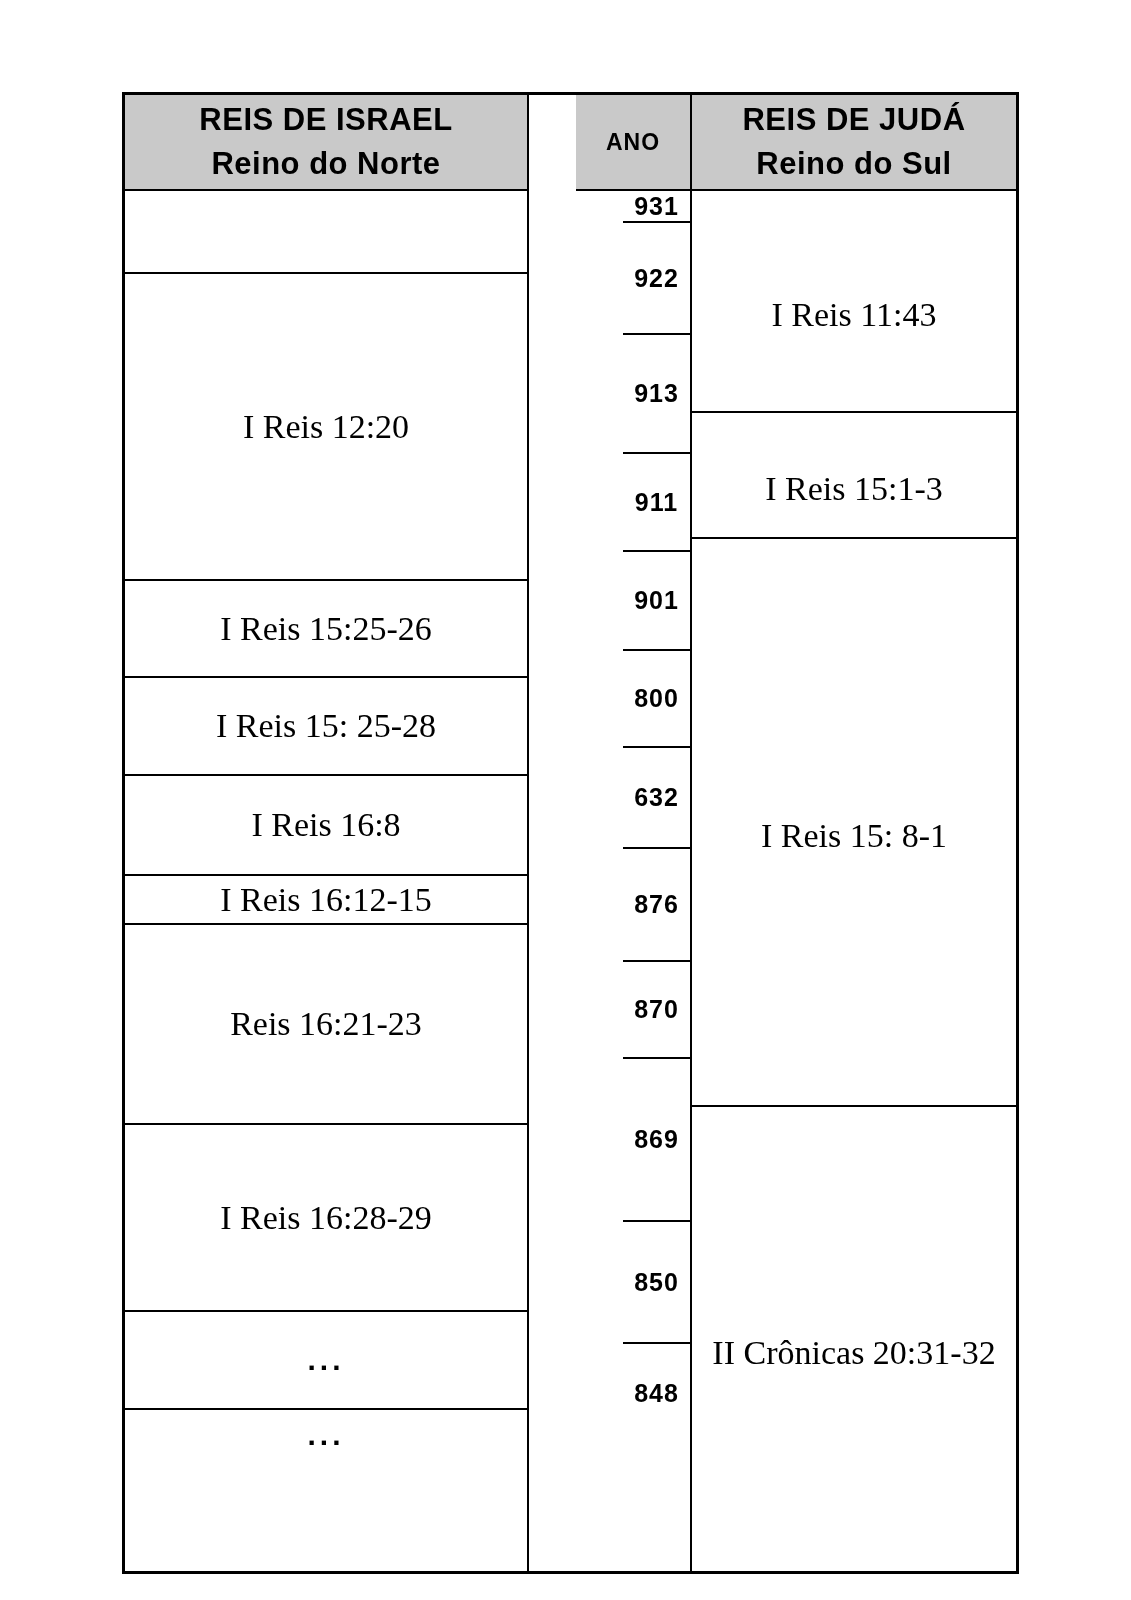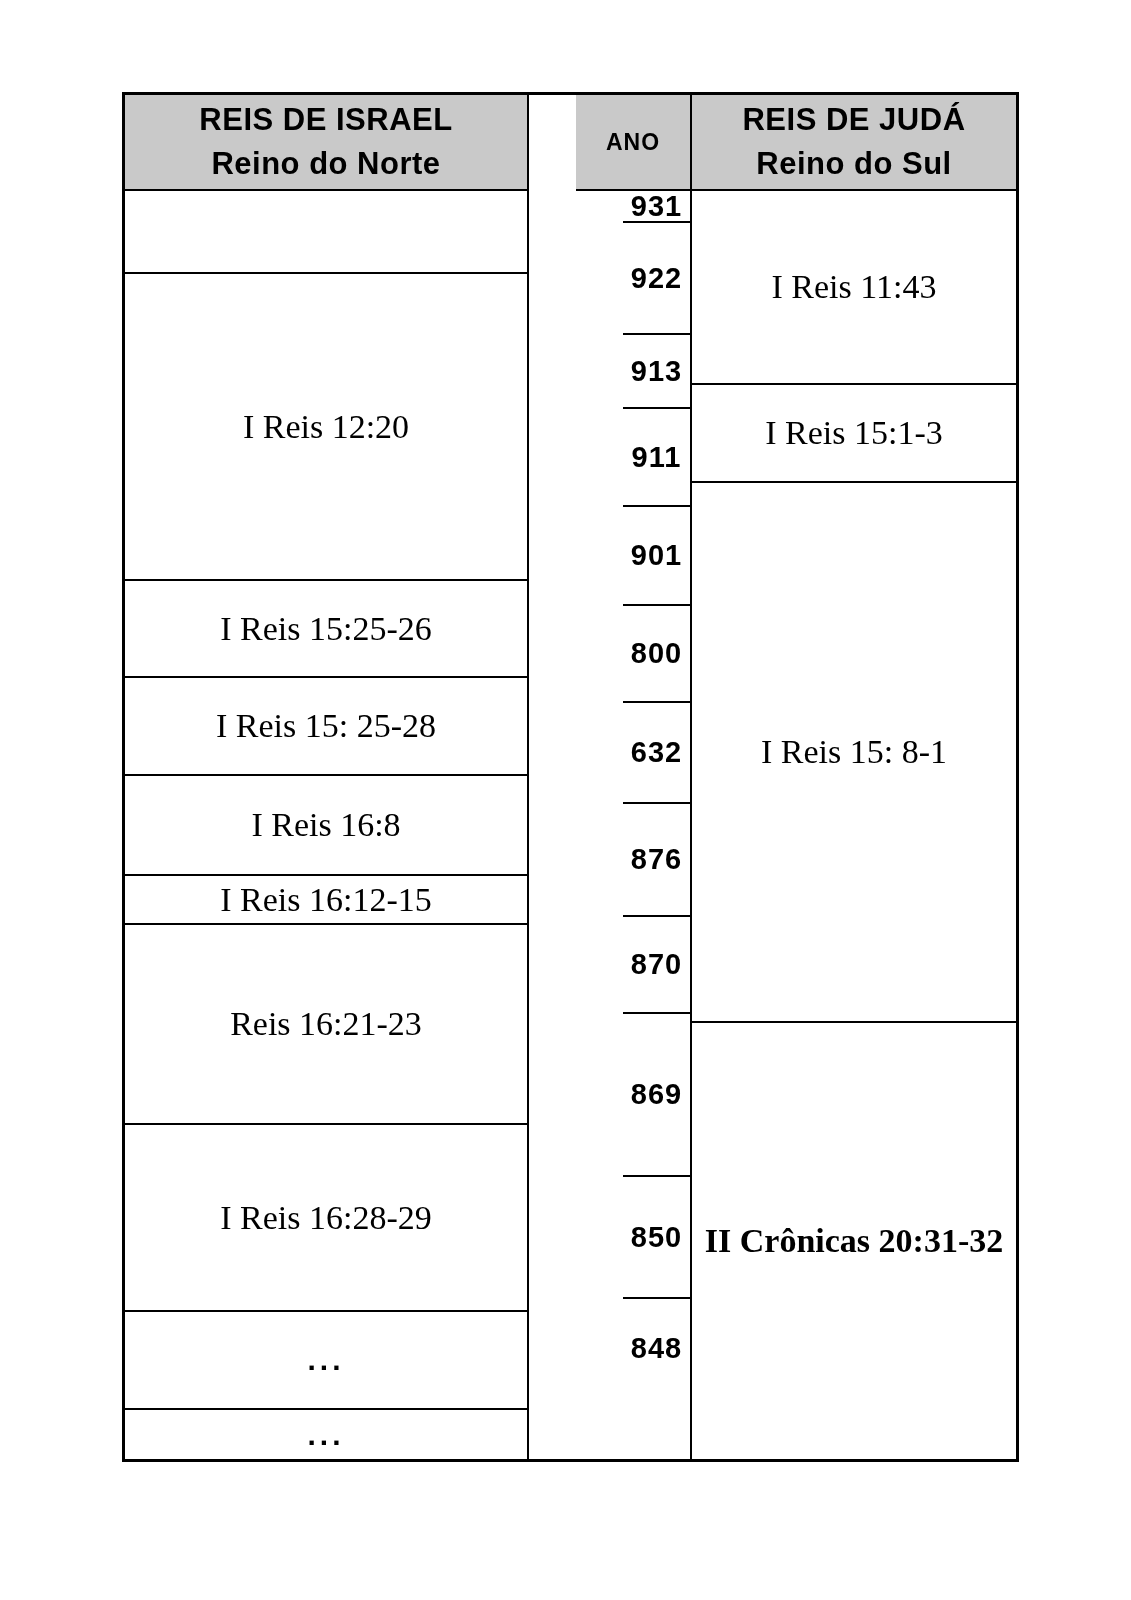--- a/index.html
+++ b/index.html
@@ -25,50 +25,50 @@
     flex-direction: column;
   }
   .col-israel { width: 402px; }
   .col-ano {
     width: 165px;
     border-left: 2px solid #000;
     border-right: 2px solid #000;
     box-sizing: border-box;
     padding-left: 47px;
   }
-  .col-juda { width: 324px; }
+  .col-juda { width: 324px; gap: 28px; }
   .cell {
     box-sizing: border-box;
     border-bottom: 2px solid #000;
     display: flex;
     align-items: center;
     justify-content: center;
     text-align: center;
     flex: 0 0 auto;
   }
-  .cell:last-child { border-bottom: none; font-weight: bold; }
+  .cell:last-child { border-bottom: none; }
   .header-cell {
     height: 96px;
     background: #c9c9c9;
     flex-direction: column;
     font-family: "Liberation Sans", sans-serif;
     font-weight: bold;
     font-size: 31px;
     line-height: 1.42;
     letter-spacing: 0.5px;
   }
   .header-cell.ano-head { font-size: 23px; letter-spacing: 1px; }
   .ref-cell {
     font-family: "Liberation Serif", serif;
     font-size: 34px;
   }
   .year-cell {
     font-family: "Liberation Sans", sans-serif;
     font-weight: bold;
-    font-size: 29px;
+    font-size: 25px;
     letter-spacing: 1px;
     margin-left: 47px;
   }
   .dots-cell {
     font-family: "Liberation Sans", sans-serif;
     font-weight: 900;
     font-size: 30px;
     letter-spacing: 4px;
     line-height: 0.4;
   }
@@ -94,21 +94,21 @@
     <div class="cell dots-cell" style="height:98px">...</div>
     <div class="cell dots-cell" style="height:49px">...</div>
   </div>
 
   <div class="col col-ano">
     <div class="cell header-cell ano-head">
       <span>ANO</span>
     </div>
     <div class="cell year-cell" style="height:32px">931</div>
     <div class="cell year-cell" style="height:112px">922</div>
-    <div class="cell year-cell" style="height:74px">913</div>
+    <div class="cell year-cell" style="height:119px">913</div>
     <div class="cell year-cell" style="height:98px">911</div>
     <div class="cell year-cell" style="height:99px">901</div>
     <div class="cell year-cell" style="height:97px">800</div>
     <div class="cell year-cell" style="height:101px">632</div>
     <div class="cell year-cell" style="height:113px">876</div>
     <div class="cell year-cell" style="height:97px">870</div>
     <div class="cell year-cell" style="height:163px">869</div>
     <div class="cell year-cell" style="height:122px">850</div>
     <div class="cell year-cell" style="height:98px">848</div>
   </div>

